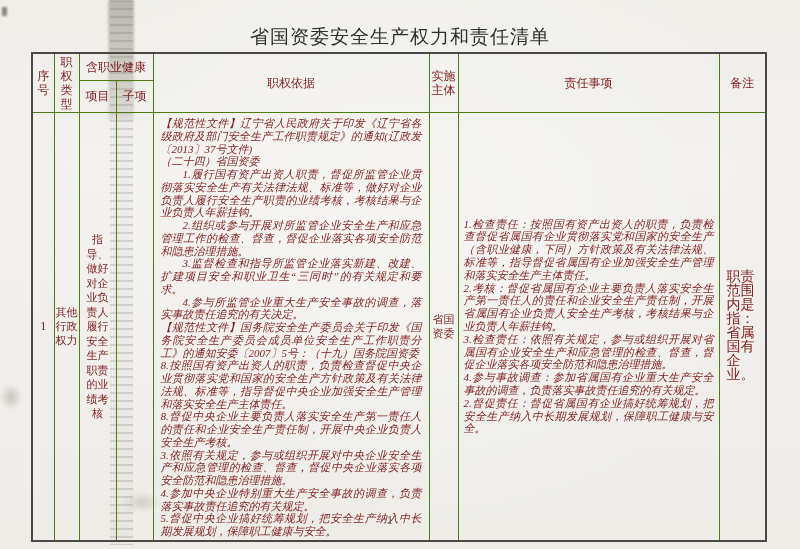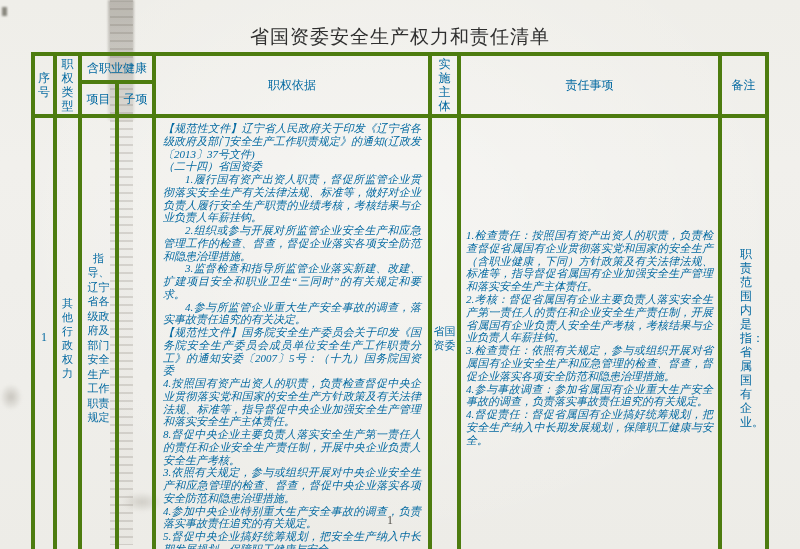--- a/index.html
+++ b/index.html
@@ -56,23 +56,23 @@
   }
 
   
   table.list-table {
     position: absolute; left: 31px; top: 52px;
     width: 734px; height: 450px;
     border-collapse: collapse; table-layout: fixed;
     z-index: 2;
   }
   .list-table th, .list-table td {
-    border: 4px solid #4d7c0f;
+    border: 1px solid #4d7c0f;
     font-weight: normal;
-    color: #0369a1;
+    color: #7f1d1d;
     overflow: hidden;
   }
   .list-table { border: 2px solid #4a4946; }
   th.hdr { font-size: 12px; line-height: 14px; text-align: center; vertical-align: middle; padding: 1px; }
   tr.hdr-row1 { height: 26px; }
   tr.hdr-row2 { height: 31px; }
 
   td.c-seq { text-align: center; vertical-align: middle; font-size: 12px; }
   td.c-narrow { text-align: center; vertical-align: middle; font-size: 11px; line-height: 14px; padding: 0 1px; }
   td.c-item { text-align: center; vertical-align: middle; font-size: 11px; line-height: 14.5px; padding: 0 2px; }
@@ -81,22 +81,22 @@
     font-size: 11px; line-height: 12.75px;
     padding: 4px 7px 2px 7px;
   }
   td.c-resp {
     vertical-align: middle; text-align: justify;
     font-size: 11px; line-height: 12.8px;
     padding: 8px 5px;
   }
   td.c-remarks {
     vertical-align: middle; text-align: left;
-    font-size: 12px; line-height: 14px;
-    padding: 0 18px;
+    font-size: 14px; line-height: 14px;
+    padding: 0 7px;
   }
   td p { margin: 0; font-style: italic; }
   td.c-basis p.indent { text-indent: 2em; }
 
   
   .page-number {
     position: absolute; left: 0; top: 513px; width: 780px;
     text-align: center; font-size: 12px; color: #55534e;
     z-index: 2;
   }
@@ -135,42 +135,42 @@
     </tr>
     <tr class="hdr-row2">
       <th class="hdr">项目</th>
       <th class="hdr">子项</th>
     </tr>
   </thead>
   <tbody>
     <tr>
       <td class="c-seq">1</td>
       <td class="c-narrow">其他行政权力</td>
-      <td class="c-item">指导、辽宁省各级政府及部门安全生产工作职责规定</td>
+      <td class="c-item">指导、做好对企业负责人履行安全生产职责的业绩考核</td>
       <td class="c-item"></td>
       <td class="c-basis">
           <p>【规范性文件】辽宁省人民政府关于印发《辽宁省各级政府及部门安全生产工作职责规定》的通知(辽政发〔2013〕37号文件)</p>
           <p>（二十四）省国资委</p>
           <p class="indent">1.履行国有资产出资人职责，督促所监管企业贯彻落实安全生产有关法律法规、标准等，做好对企业负责人履行安全生产职责的业绩考核，考核结果与企业负责人年薪挂钩。</p>
           <p class="indent">2.组织或参与开展对所监管企业安全生产和应急管理工作的检查、督查，督促企业落实各项安全防范和隐患治理措施。</p>
           <p class="indent">3.监督检查和指导所监管企业落实新建、改建、扩建项目安全和职业卫生“三同时”的有关规定和要求。</p>
           <p class="indent">4.参与所监管企业重大生产安全事故的调查，落实事故责任追究的有关决定。</p>
           <p>【规范性文件】国务院安全生产委员会关于印发《国务院安全生产委员会成员单位安全生产工作职责分工》的通知安委〔2007〕5号：（十九）国务院国资委</p>
-          <p>4.按照国有资产出资人的职责，负责检查督促中央企业贯彻落实党和国家的安全生产方针政策及有关法律法规、标准等，指导督促中央企业加强安全生产管理和落实安全生产主体责任。</p>
+          <p>8.按照国有资产出资人的职责，负责检查督促中央企业贯彻落实党和国家的安全生产方针政策及有关法律法规、标准等，指导督促中央企业加强安全生产管理和落实安全生产主体责任。</p>
           <p>8.督促中央企业主要负责人落实安全生产第一责任人的责任和企业安全生产责任制，开展中央企业负责人安全生产考核。</p>
           <p>3.依照有关规定，参与或组织开展对中央企业安全生产和应急管理的检查、督查，督促中央企业落实各项安全防范和隐患治理措施。</p>
           <p>4.参加中央企业特别重大生产安全事故的调查，负责落实事故责任追究的有关规定。</p>
           <p>5.督促中央企业搞好统筹规划，把安全生产纳入中长期发展规划，保障职工健康与安全。</p>
         </td>
       <td class="c-narrow">省国资委</td>
       <td class="c-resp">
           <p>1.检查责任：按照国有资产出资人的职责，负责检查督促省属国有企业贯彻落实党和国家的安全生产（含职业健康，下同）方针政策及有关法律法规、标准等，指导督促省属国有企业加强安全生产管理和落实安全生产主体责任。</p>
           <p>2.考核：督促省属国有企业主要负责人落实安全生产第一责任人的责任和企业安全生产责任制，开展省属国有企业负责人安全生产考核，考核结果与企业负责人年薪挂钩。</p>
           <p>3.检查责任：依照有关规定，参与或组织开展对省属国有企业安全生产和应急管理的检查、督查，督促企业落实各项安全防范和隐患治理措施。</p>
           <p>4.参与事故调查：参加省属国有企业重大生产安全事故的调查，负责落实事故责任追究的有关规定。</p>
-          <p>4.督促责任：督促省属国有企业搞好统筹规划，把安全生产纳入中长期发展规划，保障职工健康与安全。</p>
+          <p>2.督促责任：督促省属国有企业搞好统筹规划，把安全生产纳入中长期发展规划，保障职工健康与安全。</p>
         </td>
       <td class="c-remarks">职责范围内是指：省属国有企业。</td>
     </tr>
   </tbody>
 </table>
 
 <div class="page-number">1</div>
 
 </body></html>

